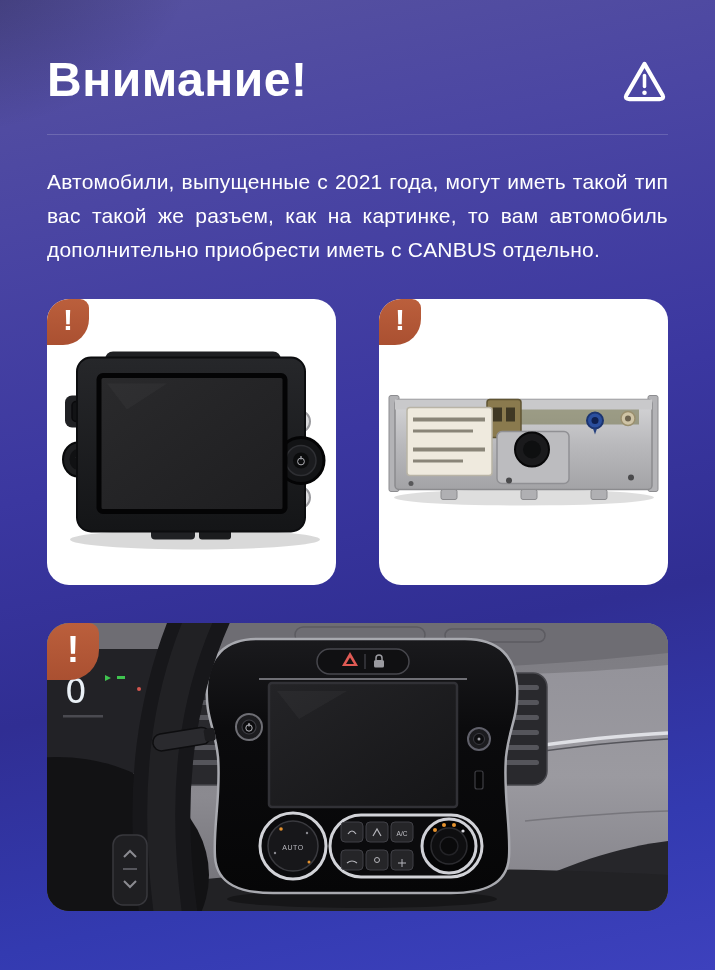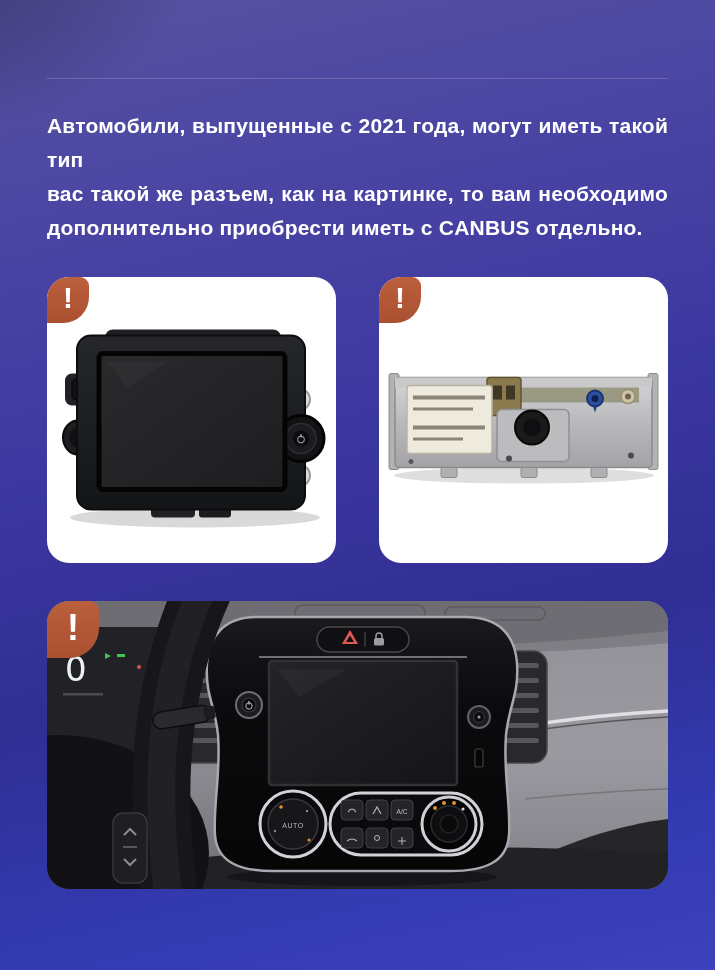--- a/index.html
+++ b/index.html
@@ -17,21 +17,21 @@
     background:radial-gradient(430px 300px at -70px -50px, rgba(8,8,28,.38), rgba(8,8,28,0) 62%);
   }
   .content{position:relative;}
   .header-row{display:flex;justify-content:space-between;align-items:center;height:56px;}
   .title{
     color:#ffffff;font-size:48px;font-weight:bold;letter-spacing:.5px;line-height:56px;margin:0;
   }
   .warn-icon{width:47px;height:47px;display:block;}
   .divider{height:1px;background:rgba(255,255,255,.17);margin-top:26px;}
   .intro{margin-top:30px;color:#ffffff;font-size:21px;line-height:34px;letter-spacing:.2px;}
-  .intro-line{text-align:justify;text-align-last:justify;white-space:normal;font-weight:bold;}
+  .intro-line{text-align:justify;text-align-last:justify;white-space:normal;}
   .intro-line.last{text-align:left;text-align-last:left;}
   .cards-row{margin-top:32px;display:flex;gap:43px;}
   .card{
     position:relative;width:289px;height:286px;background:#ffffff;border-radius:22px;
     overflow:hidden;flex:none;
   }
   .photo-card{
     position:relative;margin-top:38px;width:621px;height:288px;border-radius:22px;
     overflow:hidden;background:#7c7b81;
   }
@@ -46,26 +46,34 @@
   }
   .photo-card .alert-badge{width:52px;height:57px;font-size:36px;border-radius:22px 10px 30px 0;}
   .card-art{display:block;width:100%;height:100%;}
 </style>
 </head>
 <body>
 
 <div class="page">
   <div class="content">
 
+    <div class="header-row">
+      <h1 class="title">Внимание!</h1>
+      <svg class="warn-icon" viewBox="0 0 48 48" aria-hidden="true">
+        <path d="M24 7 L42.5 39 Q44.5 43 39.5 43 L8.5 43 Q3.5 43 5.5 39 Z" fill="none" stroke="#ffffff" stroke-width="4.2" stroke-linejoin="round"></path>
+        <line x1="24" y1="19" x2="24" y2="30" stroke="#ffffff" stroke-width="3.6" stroke-linecap="round"></line>
+        <circle cx="24" cy="36.4" r="2.3" fill="#ffffff"></circle>
+      </svg>
+    </div>
 
     <div class="divider"></div>
 
     <div class="intro">
       <div class="intro-line">Автомобили, выпущенные с 2021 года, могут иметь такой тип</div>
-      <div class="intro-line">вас такой же разъем, как на картинке, то вам необходимо</div>
+      <div class="intro-line">вас такой же разъем, как на картинке, то вам автомобиль</div>
       <div class="intro-line last">дополнительно приобрести иметь с CANBUS отдельно.</div>
     </div>
 
     <div class="cards-row">
 
       <div class="card">
         <div class="alert-badge">
             <span>!</span>
           </div>
         <svg class="card-art" viewBox="0 0 289 285" aria-hidden="true">

